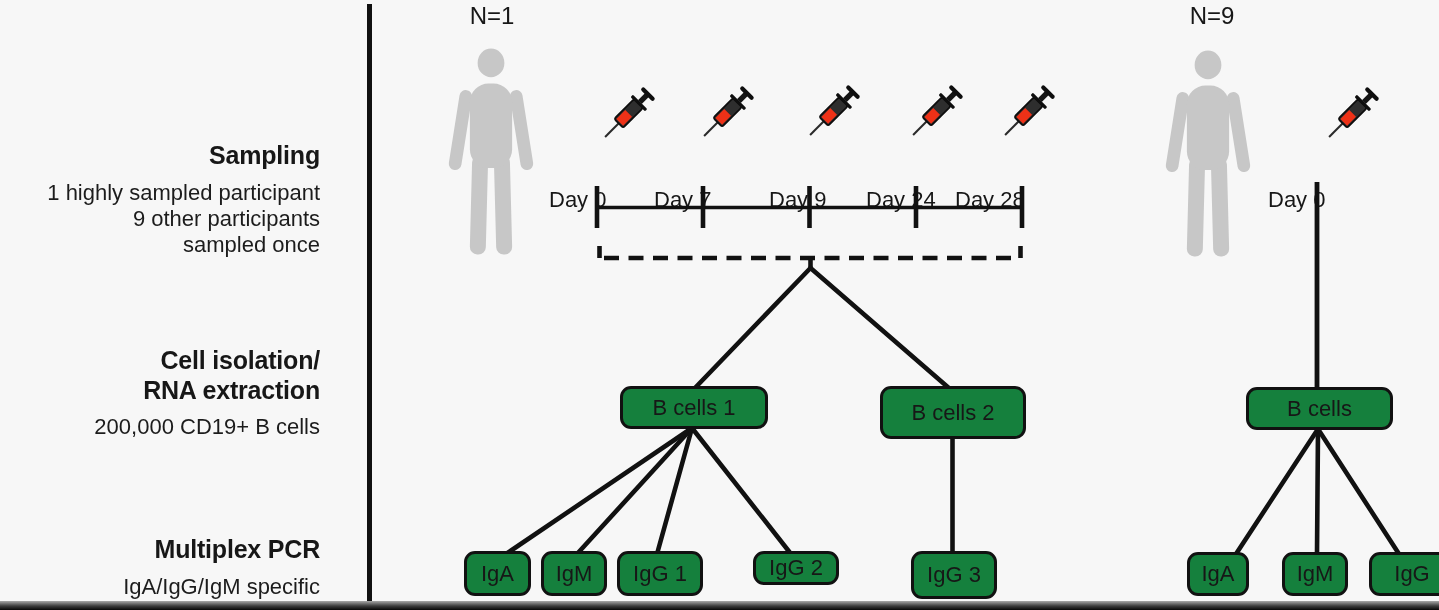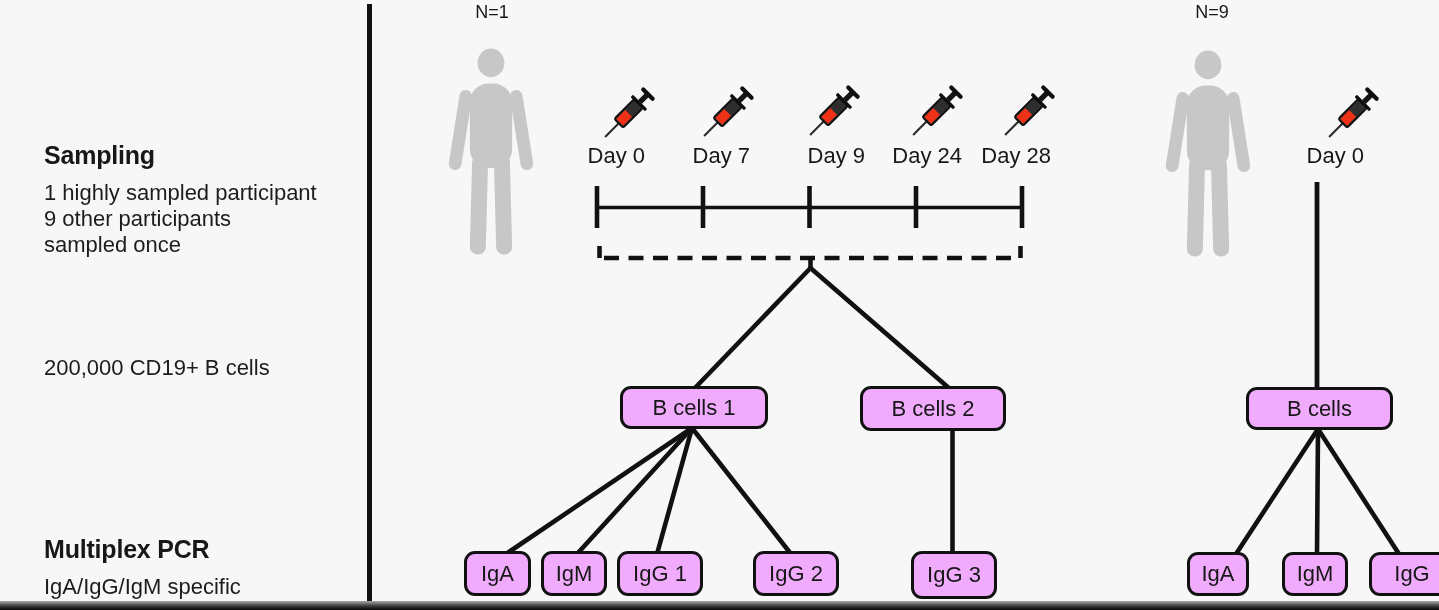--- a/index.html
+++ b/index.html
@@ -3,32 +3,32 @@
 <meta charset="utf-8">
 <style>
   * { margin:0; padding:0; box-sizing:border-box; }
   html,body { background:#e9e9e9; }
   #stage {
     position:relative; width:1439px; height:610px;
     background:#f7f7f7; overflow:hidden;
     font-family:"Liberation Sans", sans-serif; color:#171717;
   }
   
-  .sec { position:absolute; left:0; width:320px; text-align:left;padding-left:44px; }
+  .sec { position:absolute; left:0; width:320px; text-align:right;padding-left:44px; }
   .sec-title { font-size:25px; font-weight:700; line-height:1.18; white-space:pre-line; letter-spacing:-0.2px; }
   .sec-sub { font-size:22px; line-height:1.2; white-space:pre-line; margin-top:9px; color:#1c1c1c; }
   
   #divider { position:absolute; left:367px; top:4px; width:4.5px; height:597px; background:#111; }
   #bottom-bar { position:absolute; left:0; top:601px; width:100%; height:9px;
     background:linear-gradient(to bottom,#a8a8a8 0%,#3c3c3c 55%,#060606 100%); }
   
-  .nlab { position:absolute; width:80px; text-align:center; font-size:18px; }
-  .day  { position:absolute; width:96px; text-align:right; font-size:22px; }
-  
-  .node { position:absolute; background:#f0abfc; border:3.6px solid #111; border-radius:11px;
+  .nlab { position:absolute; width:80px; text-align:center; font-size:24px; }
+  .day  { position:absolute; width:96px; text-align:left; font-size:22px;margin-top:44px; }
+  
+  .node { position:absolute; background:#15803d; border:3.6px solid #111; border-radius:11px;
     display:flex; align-items:center; justify-content:center; font-size:22px; z-index:3; }
   
   .person  { position:absolute; z-index:1; }
   .syringe { position:absolute; width:72px; height:72px; z-index:2; }
   #connectors { position:absolute; left:0; top:0; z-index:1; }
 </style>
 </head>
 <body>
 
 <div id="stage">
@@ -65,20 +65,22 @@
       <path d="M1318 429 L1399 554" stroke-width="4.6" stroke-linecap="round"></path>
     </g>
   </svg>
 
   <div class="sec" style="top:141px;">
     <div class="sec-title">Sampling</div>
     <div class="sec-sub">1 highly sampled participant
 9 other participants sampled once</div>
   </div>
   <div class="sec" style="top:346px;">
+    <div class="sec-title">Cell isolation/
+RNA extraction</div>
     <div class="sec-sub">200,000 CD19+ B cells</div>
   </div>
   <div class="sec" style="top:535px;">
     <div class="sec-title">Multiplex PCR</div>
     <div class="sec-sub">IgA/IgG/IgM specific primers</div>
   </div>
 
   <div id="divider"></div>
   <div id="bottom-bar"></div>
 
@@ -184,26 +186,26 @@
   </div>
 
   <div class="day" style="left:549px; top:143px;">Day 0</div>
   <div class="day" style="left:654px; top:143px;">Day 7</div>
   <div class="day" style="left:769px; top:143px;">Day 9</div>
   <div class="day" style="left:866px; top:143px;">Day 24</div>
   <div class="day" style="left:955px; top:143px;">Day 28</div>
   <div class="day" style="left:1268px; top:143px;">Day 0</div>
 
   <div class="node" style="left:620px; top:386px; width:148px; height:43px;">B cells 1</div>
-  <div class="node" style="left:860px; top:386px; width:146px; height:45px;">B cells 2</div>
+  <div class="node" style="left:880px; top:386px; width:146px; height:53px;">B cells 2</div>
   <div class="node" style="left:1246px; top:387px; width:147px; height:43px;">B cells</div>
 
   <div class="node" style="left:464px; top:551px; width:67px; height:45px;">IgA</div>
   <div class="node" style="left:541px; top:551px; width:66px; height:45px;">IgM</div>
   <div class="node" style="left:617px; top:551px; width:86px; height:45px;text-align:right;">IgG 1</div>
-  <div class="node" style="left:753px; top:551px; width:86px; height:45px;">IgG 2</div>
+  <div class="node" style="left:753px; top:551px; width:86px; height:34px;">IgG 2</div>
   <div class="node" style="left:911px; top:551px; width:86px; height:48px;">IgG 3</div>
 
   <div class="node" style="left:1187px; top:552px; width:62px; height:44px;">IgA</div>
   <div class="node" style="left:1282px; top:552px; width:66px; height:44px;">IgM</div>
   <div class="node" style="left:1369px; top:552px; width:86px; height:44px;">IgG</div>
 
 </div>
 
 </body></html>

